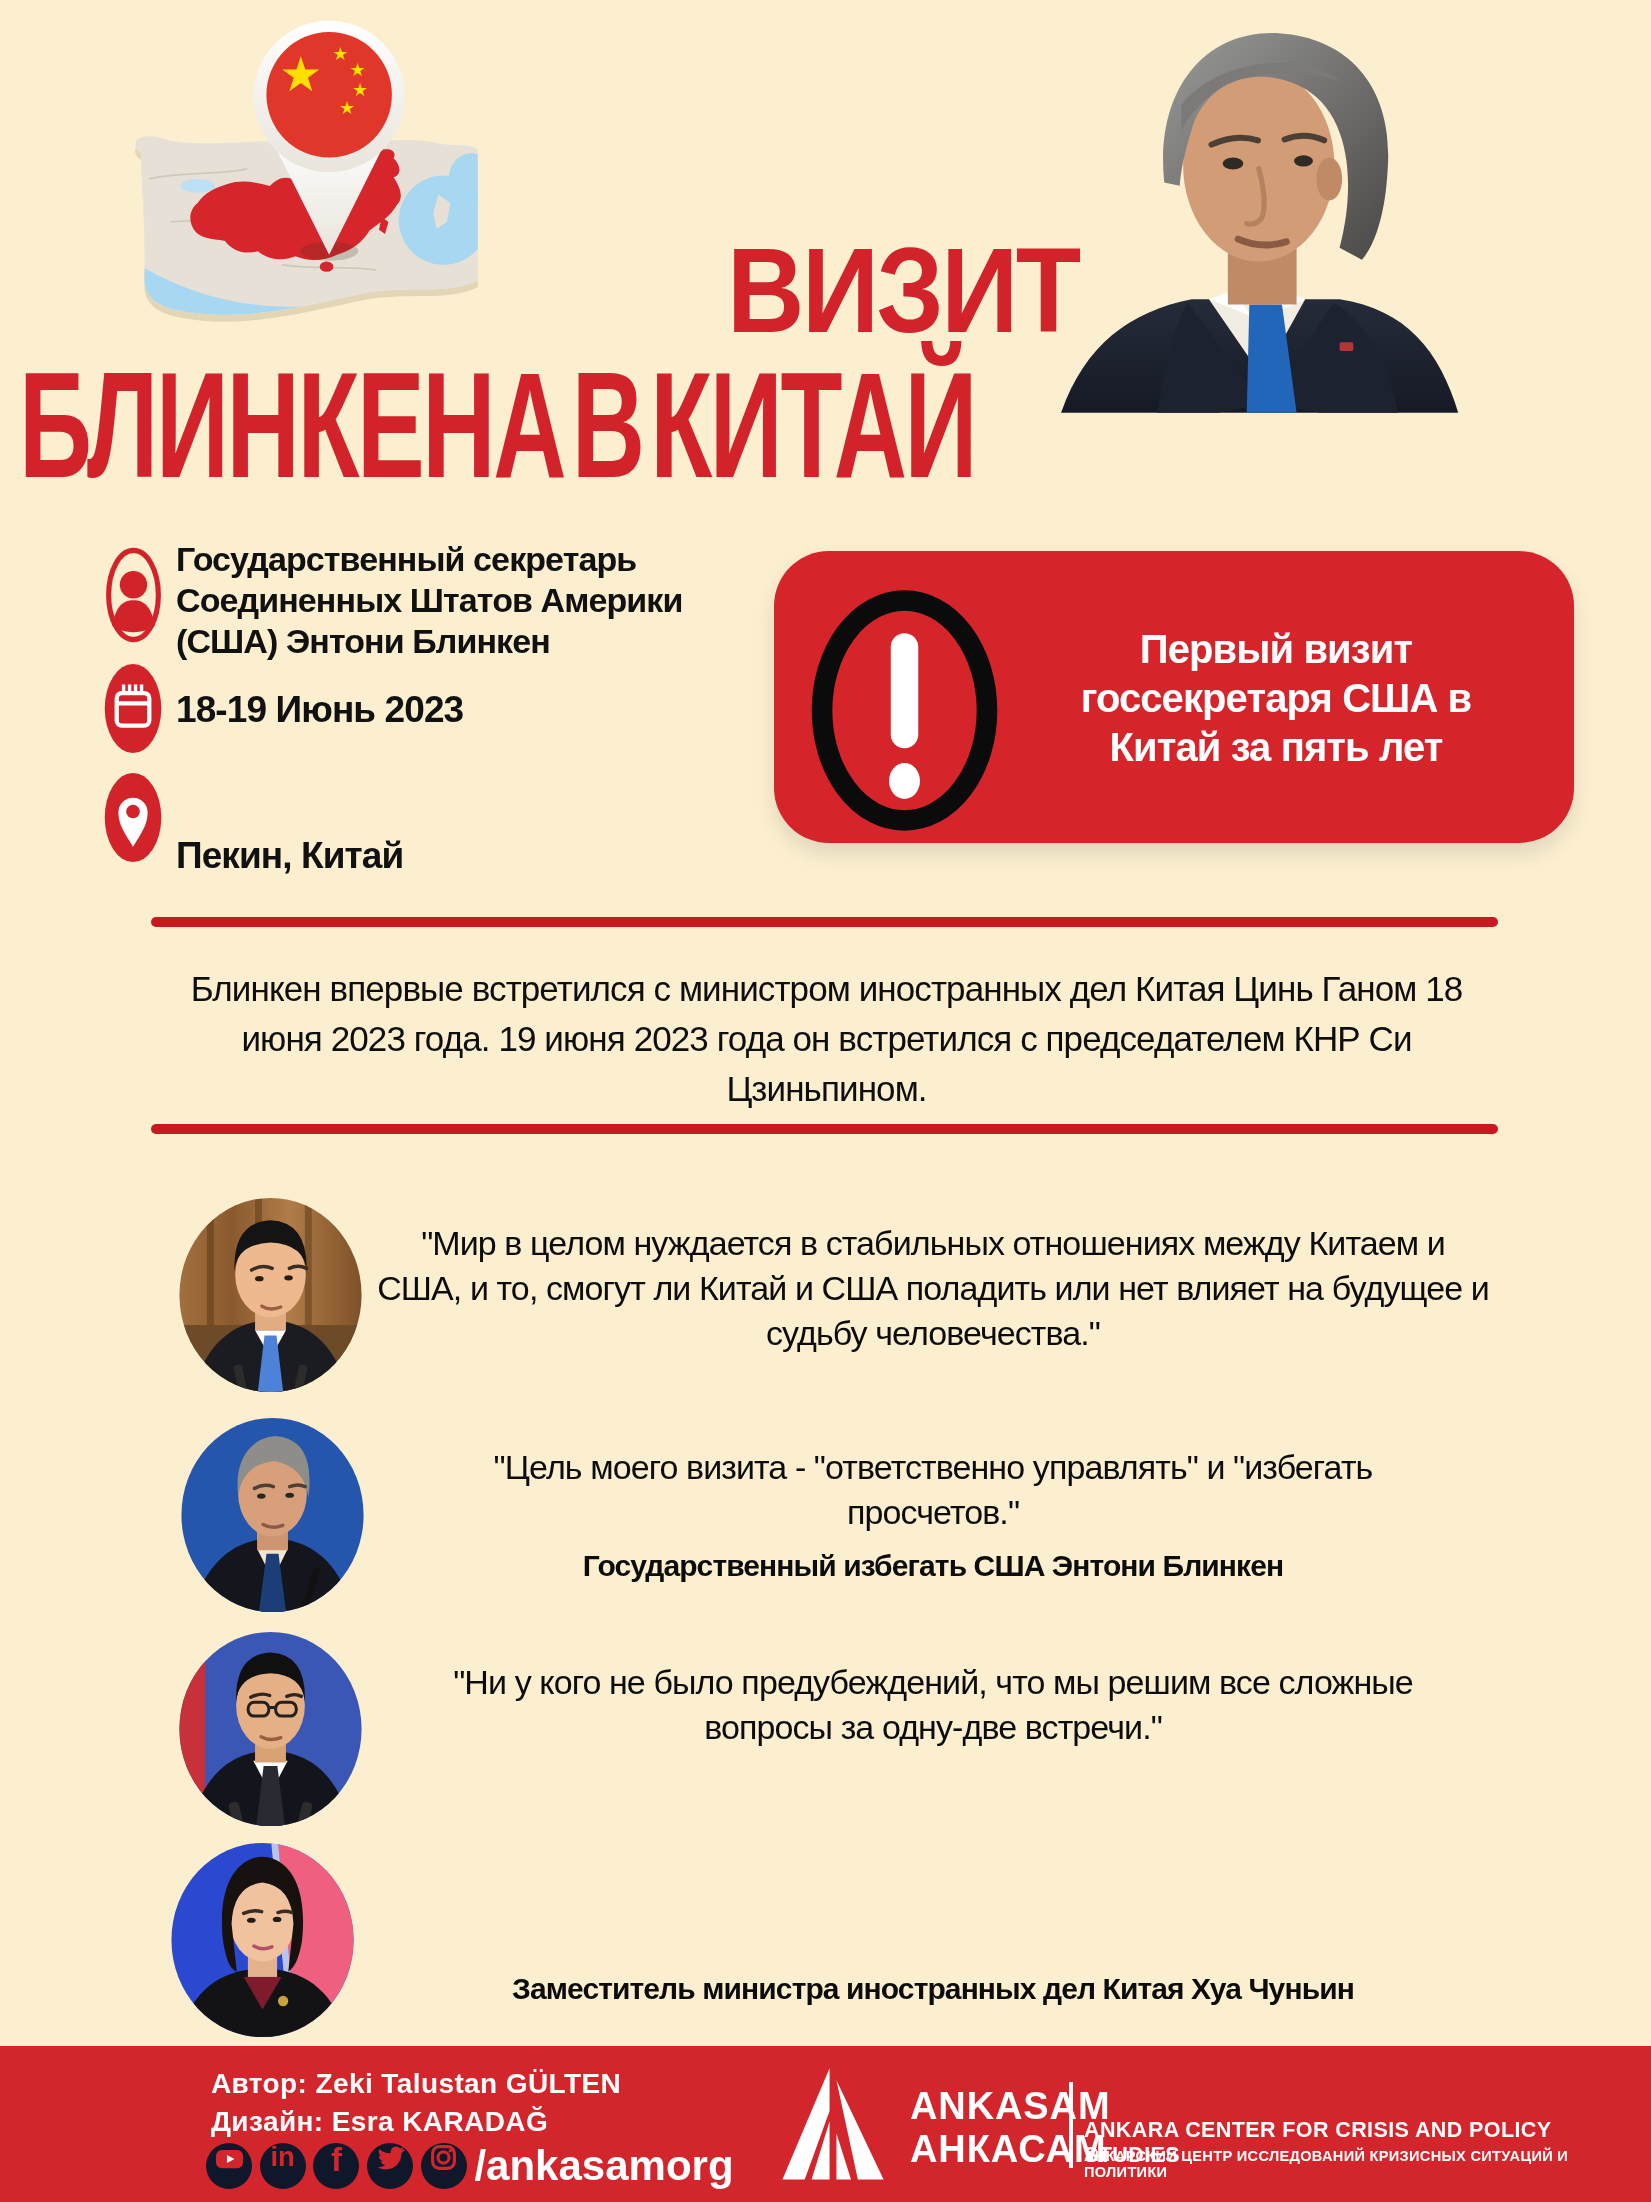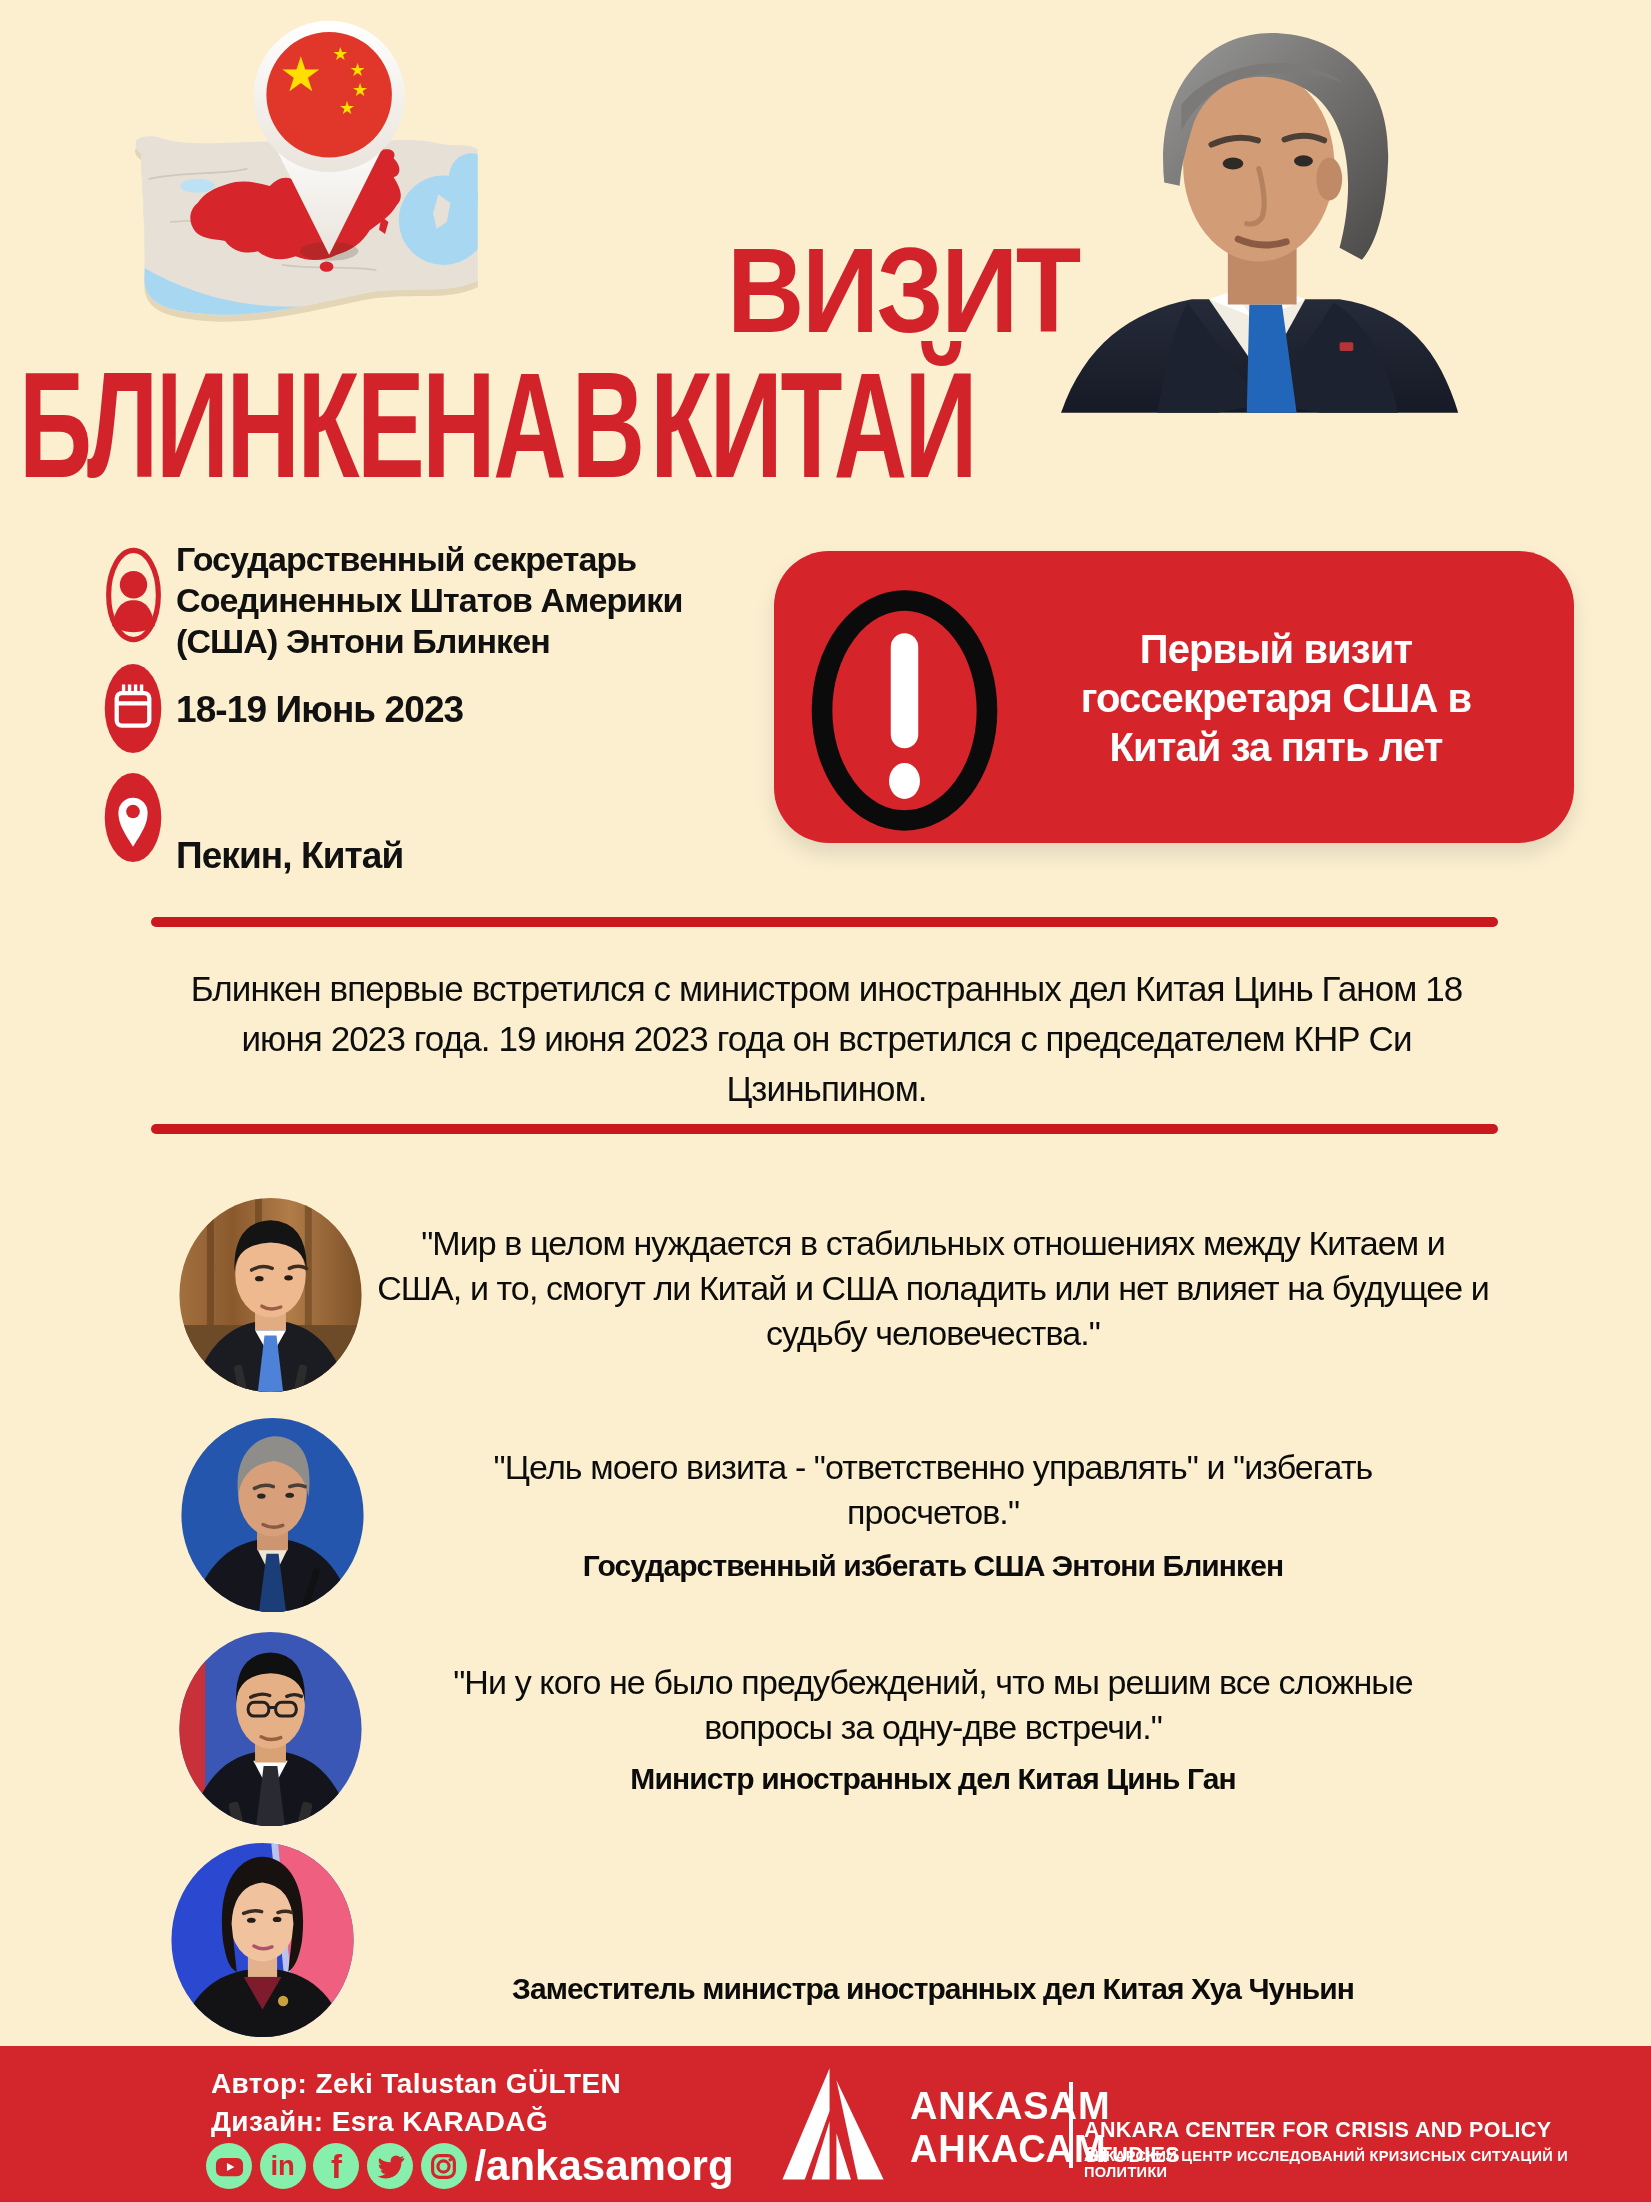--- a/index.html
+++ b/index.html
@@ -19,21 +19,21 @@
   .alert-text{color:#fff;font-weight:bold;font-size:40px;line-height:49px;text-align:center;
               letter-spacing:-0.9px;white-space:pre-line;}
   .divider{background:#C9191F;height:9.5px;border-radius:5.2px;}
   .summary{font-size:35px;line-height:50px;text-align:center;letter-spacing:-0.9px;white-space:pre-line;color:#0e0e0e;}
   .quote{font-size:34px;line-height:45px;text-align:center;letter-spacing:-0.9px;white-space:pre-line;color:#0c0c0c;}
   .author{font-size:30px;font-weight:bold;text-align:center;letter-spacing:-0.9px;color:#0c0c0c;}
   
   .footer{background:#D2262C;}
   .f-line{color:#fff;font-weight:bold;font-size:28px;letter-spacing:0.4px;}
   .social-row{display:flex;align-items:center;gap:7.7px;}
-  .s-circle{width:46px;height:46px;border-radius:50%;background:#86efac;display:flex;align-items:center;justify-content:center;}
+  .s-circle{width:46px;height:46px;border-radius:50%;background:#0f172a;display:flex;justify-content:center;}
   .s-glyph{color:#D2262C;font-weight:bold;font-size:27.5px;line-height:1;}
   .handle{color:#fff;font-weight:bold;font-size:42px;letter-spacing:0px;}
   .logo-word{color:#fff;font-weight:bold;font-size:38px;letter-spacing:0.9px;line-height:1;}
   .org-l1{color:#fff;font-weight:bold;font-size:21.5px;letter-spacing:0.4px;}
   .org-l2{color:#fff;font-weight:bold;font-size:21.5px;letter-spacing:0.4px;}
   .org-l3{color:#fff;font-weight:bold;font-size:14.6px;letter-spacing:0.3px;}
   .vbar{background:#fff;width:4.3px;}
 </style>
 </head>
 <body>
@@ -262,21 +262,20 @@
       <rect x="116" y="84" width="24" height="16" rx="7" fill="none" stroke="#23201d" stroke-width="3.5"></rect>
       <line x1="108" y1="90" x2="116" y2="90" stroke="#23201d" stroke-width="3.5"></line>
       <path d="M87,78 q12,-6 22,-2 M129,77 q9,-4 17,0" stroke="#2e261f" stroke-width="4" fill="none" stroke-linecap="round"></path>
       <path d="M99,124 q11,6 23,1" stroke="#99603f" stroke-width="4" fill="none" stroke-linecap="round"></path>
       <rect x="64" y="200" width="12" height="30" rx="4" fill="#2c2c2c" transform="rotate(-14 70 215)"></rect>
       <rect x="144" y="200" width="12" height="30" rx="4" fill="#2c2c2c" transform="rotate(14 150 215)"></rect>
     </g>
   </svg>
   <div class="abs quote" style="left:361px;top:1660px;width:1144px">"Ни у кого не было предубеждений, что мы решим все сложные
 вопросы за одну-две встречи."</div>
-  <div class="abs author" style="left:361px;top:1762px;width:1144px">Министр иностранных дел Китая Цинь Ган</div>
 
   <svg class="abs" style="left:168px;top:1841px" width="189" height="198" viewBox="0 0 220 230">
     <defs>
         <clipPath id="av4c">
           <ellipse cx="110" cy="115" rx="106" ry="113"></ellipse>
         </clipPath>
       </defs>
     <g clip-path="url(#av4c)">
       <rect width="220" height="230" fill="#2A48D0"></rect>
       <path d="M128,0 L220,0 L220,230 L150,230 Z" fill="#EF6080"></path>

